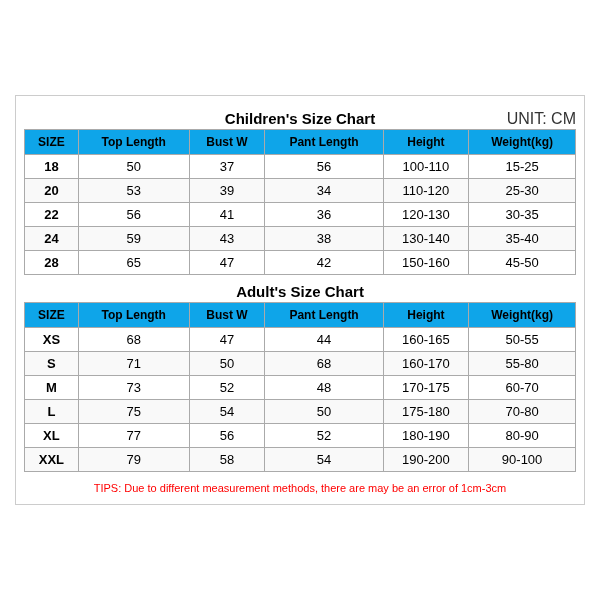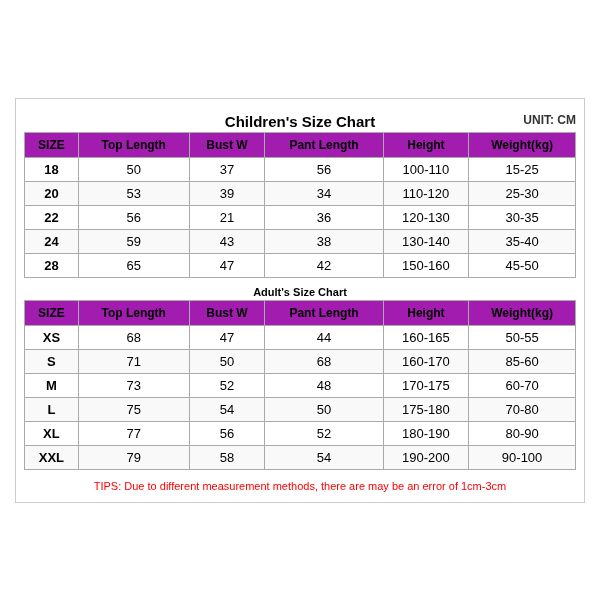--- a/index.html
+++ b/index.html
@@ -22,31 +22,31 @@
       text-align: center;
       font-weight: bold;
       font-size: 15px;
       padding: 6px 0 2px;
       position: relative;
     }
     .unit-label {
       position: absolute;
       right: 0;
       top: 6px;
-      font-size: 12px;
-      font-weight: bold;
+      font-size: 16px;
+      font-weight: normal;
       color: #333;
     }
     table {
       width: 100%;
       border-collapse: collapse;
       margin-bottom: 4px;
     }
     th {
-      background-color: #a21caf;
+      background-color: #0ea5e9;
       border: 1px solid #aaa;
       padding: 5px 4px;
       text-align: center;
       font-weight: bold;
       font-size: 12px;
     }
     td {
       border: 1px solid #aaa;
       padding: 4px 4px;
       text-align: center;
@@ -58,21 +58,21 @@
     .tips {
       text-align: center;
       color: red;
       font-size: 11px;
       margin-top: 8px;
       padding: 2px 0;
     }
     .adult-title {
       text-align: center;
       font-weight: bold;
-      font-size: 11px;
+      font-size: 15px;
       padding: 4px 0 2px;
     }
   </style>
 </head>
 <body>
 
 <div class="container">
 
   <div class="section-title">
     <span>Children's Size Chart</span>
@@ -103,21 +103,21 @@
           <td>20</td>
           <td>53</td>
           <td>39</td>
           <td>34</td>
           <td>110-120</td>
           <td>25-30</td>
         </tr>
         <tr>
           <td>22</td>
           <td>56</td>
-          <td>21</td>
+          <td>41</td>
           <td>36</td>
           <td>120-130</td>
           <td>30-35</td>
         </tr>
         <tr>
           <td>24</td>
           <td>59</td>
           <td>43</td>
           <td>38</td>
           <td>130-140</td>
@@ -157,21 +157,21 @@
           <td>44</td>
           <td>160-165</td>
           <td>50-55</td>
         </tr>
         <tr>
           <td>S</td>
           <td>71</td>
           <td>50</td>
           <td>68</td>
           <td>160-170</td>
-          <td>85-60</td>
+          <td>55-80</td>
         </tr>
         <tr>
           <td>M</td>
           <td>73</td>
           <td>52</td>
           <td>48</td>
           <td>170-175</td>
           <td>60-70</td>
         </tr>
         <tr>

